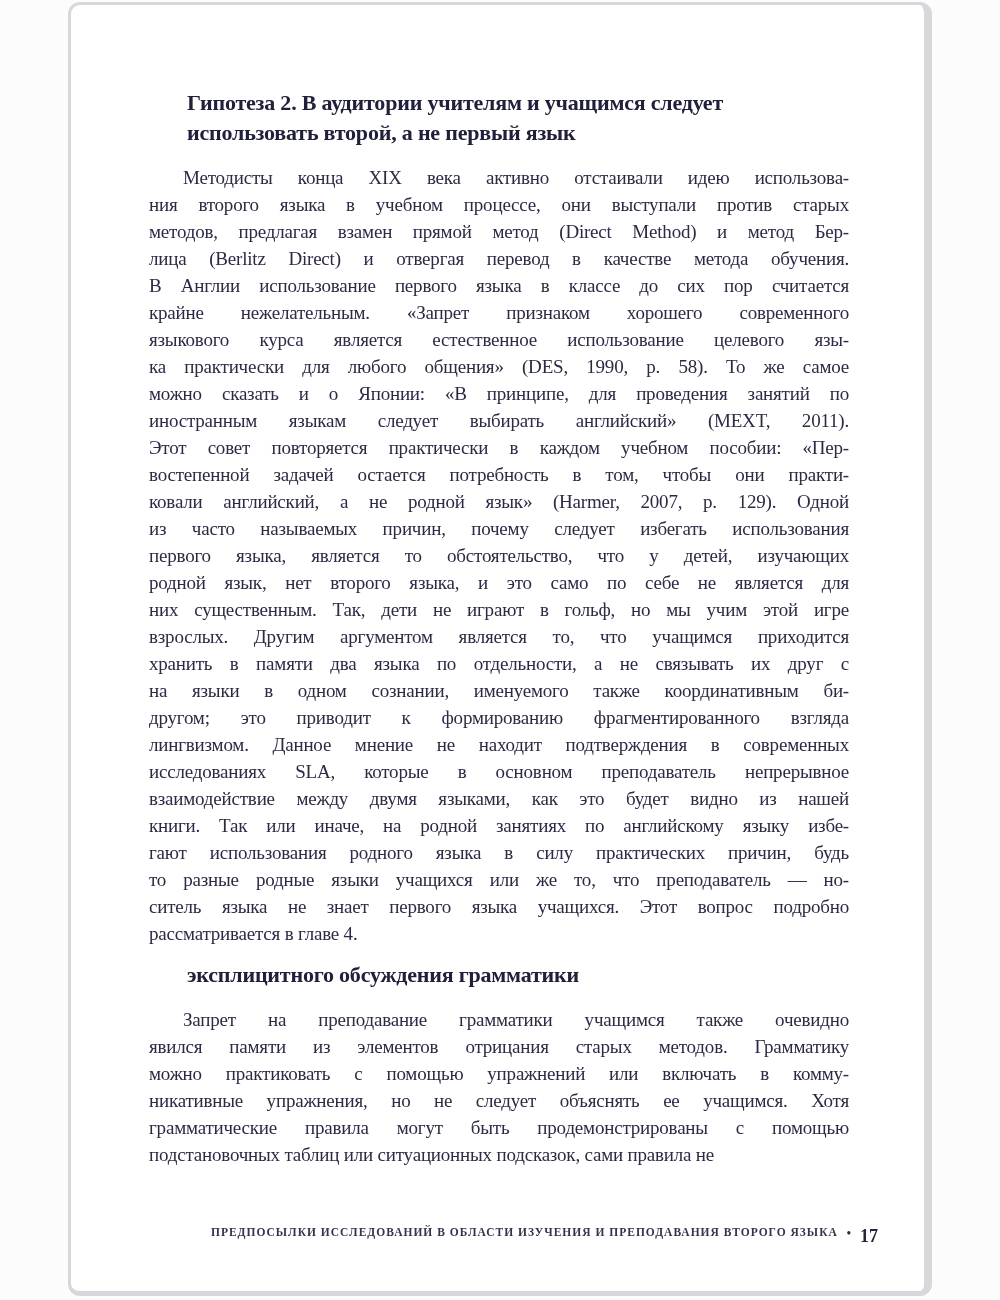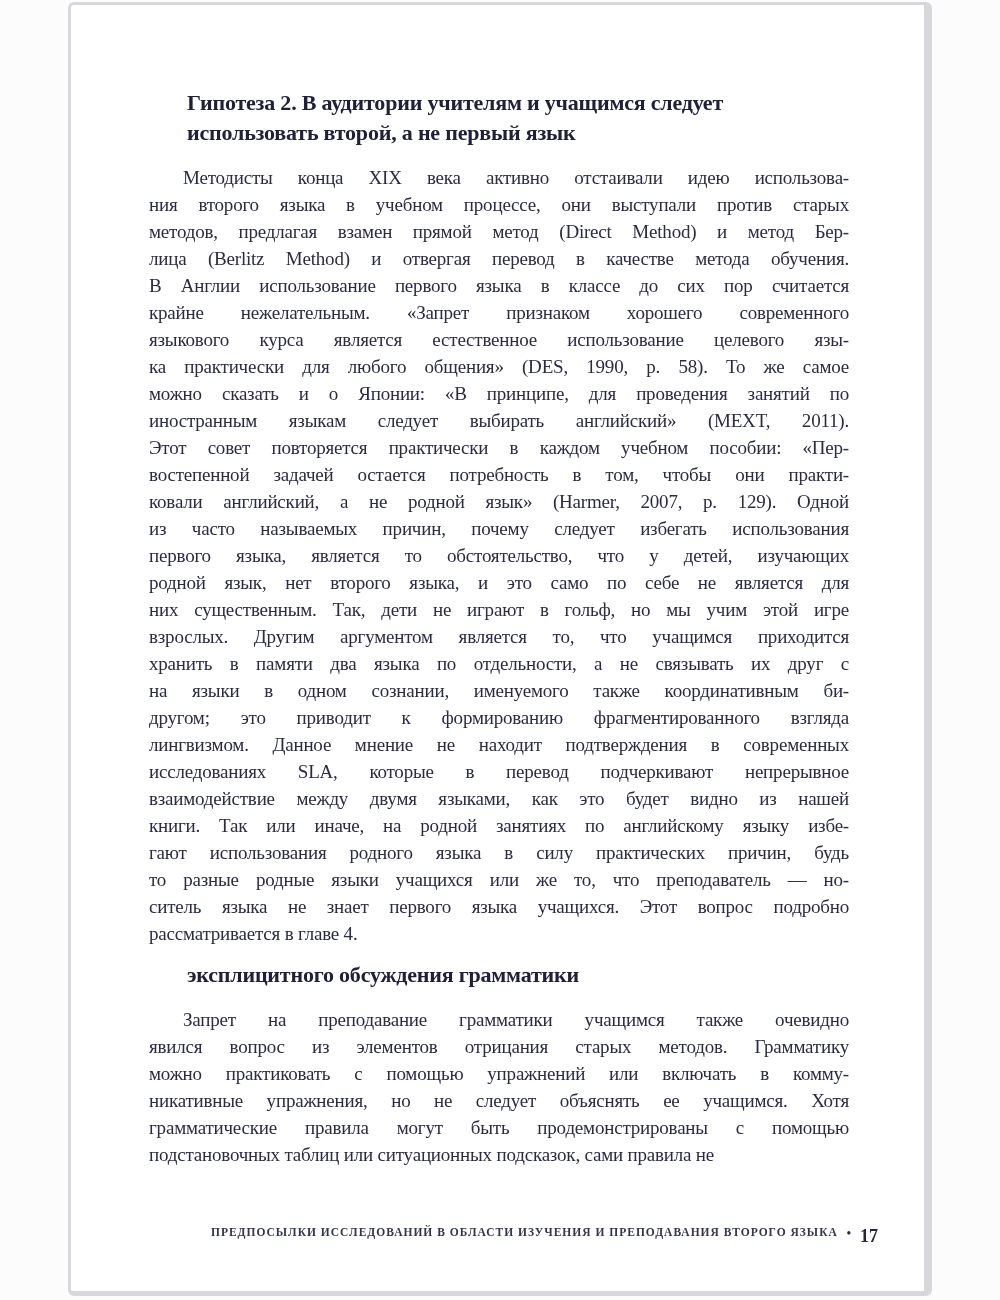--- a/index.html
+++ b/index.html
@@ -18,21 +18,21 @@
     position: absolute;
     left: 68px;
     top: 2px;
     width: 864px;
     height: 1294px;
     box-sizing: border-box;
     background: #ffffff;
     border: 3px solid #d8d8dc;
     border-right-width: 8px;
     border-bottom-width: 5px;
-    border-radius: 6px;
+    border-radius: 12px;
   }
   .content {
     position: absolute;
     left: 78px;
     top: 83px;
     width: 700px;
     font-family: "Liberation Serif", "DejaVu Serif", serif;
     color: #2b2b44;
   }
   .heading {
@@ -93,53 +93,53 @@
   <div class="book-page">
     <div class="content" id="content">
         <div class="heading">
           <div class="tline">Гипотеза 2. В аудитории учителям и учащимся следует</div>
           <div class="tline">использовать второй, а не первый язык</div>
         </div>
         <div class="paragraph">
           <div class="tline first">Методисты конца XIX века активно отстаивали идею использова-</div>
           <div class="tline">ния второго языка в учебном процессе, они выступали против старых</div>
           <div class="tline">методов, предлагая взамен прямой метод (Direct Method) и метод Бер-</div>
-          <div class="tline">лица (Berlitz Method) и отвергая перевод в качестве метода обучения.</div>
+          <div class="tline">лица (Berlitz Direct) и отвергая перевод в качестве метода обучения.</div>
           <div class="tline">В Англии использование первого языка в классе до сих пор считается</div>
           <div class="tline">крайне нежелательным. «Запрет признаком хорошего современного</div>
           <div class="tline">языкового курса является естественное использование целевого язы-</div>
           <div class="tline">ка практически для любого общения» (DES, 1990, p. 58). То же самое</div>
           <div class="tline">можно сказать и о Японии: «В принципе, для проведения занятий по</div>
           <div class="tline">иностранным языкам следует выбирать английский» (MEXT, 2011).</div>
           <div class="tline">Этот совет повторяется практически в каждом учебном пособии: «Пер-</div>
           <div class="tline">востепенной задачей остается потребность в том, чтобы они практи-</div>
           <div class="tline">ковали английский, а не родной язык» (Harmer, 2007, p. 129). Одной</div>
           <div class="tline">из часто называемых причин, почему следует избегать использования</div>
           <div class="tline">первого языка, является то обстоятельство, что у детей, изучающих</div>
           <div class="tline">родной язык, нет второго языка, и это само по себе не является для</div>
           <div class="tline">них существенным. Так, дети не играют в гольф, но мы учим этой игре</div>
           <div class="tline">взрослых. Другим аргументом является то, что учащимся приходится</div>
           <div class="tline">хранить в памяти два языка по отдельности, а не связывать их друг с</div>
           <div class="tline">на языки в одном сознании, именуемого также координативным би-</div>
           <div class="tline">другом; это приводит к формированию фрагментированного взгляда</div>
           <div class="tline">лингвизмом. Данное мнение не находит подтверждения в современных</div>
-          <div class="tline">исследованиях SLA, которые в перевод подчеркивают непрерывное</div>
+          <div class="tline">исследованиях SLA, которые в основном преподаватель непрерывное</div>
           <div class="tline">взаимодействие между двумя языками, как это будет видно из нашей</div>
           <div class="tline">книги. Так или иначе, на родной занятиях по английскому языку избе-</div>
           <div class="tline">гают использования родного языка в силу практических причин, будь</div>
           <div class="tline">то разные родные языки учащихся или же то, что преподаватель — но-</div>
           <div class="tline">ситель языка не знает первого языка учащихся. Этот вопрос подробно</div>
           <div class="tline last">рассматривается в главе 4.</div>
         </div>
         <div class="heading">
           <div class="tline">эксплицитного обсуждения грамматики</div>
         </div>
         <div class="paragraph">
           <div class="tline first">Запрет на преподавание грамматики учащимся также очевидно</div>
-          <div class="tline">явился вопрос из элементов отрицания старых методов. Грамматику</div>
+          <div class="tline">явился памяти из элементов отрицания старых методов. Грамматику</div>
           <div class="tline">можно практиковать с помощью упражнений или включать в комму-</div>
           <div class="tline">никативные упражнения, но не следует объяснять ее учащимся. Хотя</div>
           <div class="tline">грамматические правила могут быть продемонстрированы с помощью</div>
           <div class="tline last">подстановочных таблиц или ситуационных подсказок, сами правила не</div>
         </div>
       </div>
     <div class="footer">
       <span class="running-title">ПРЕДПОСЫЛКИ ИССЛЕДОВАНИЙ В ОБЛАСТИ ИЗУЧЕНИЯ И ПРЕПОДАВАНИЯ ВТОРОГО ЯЗЫКА</span>
       <span class="footer-sep">•</span>
       <span class="page-number">17</span>

